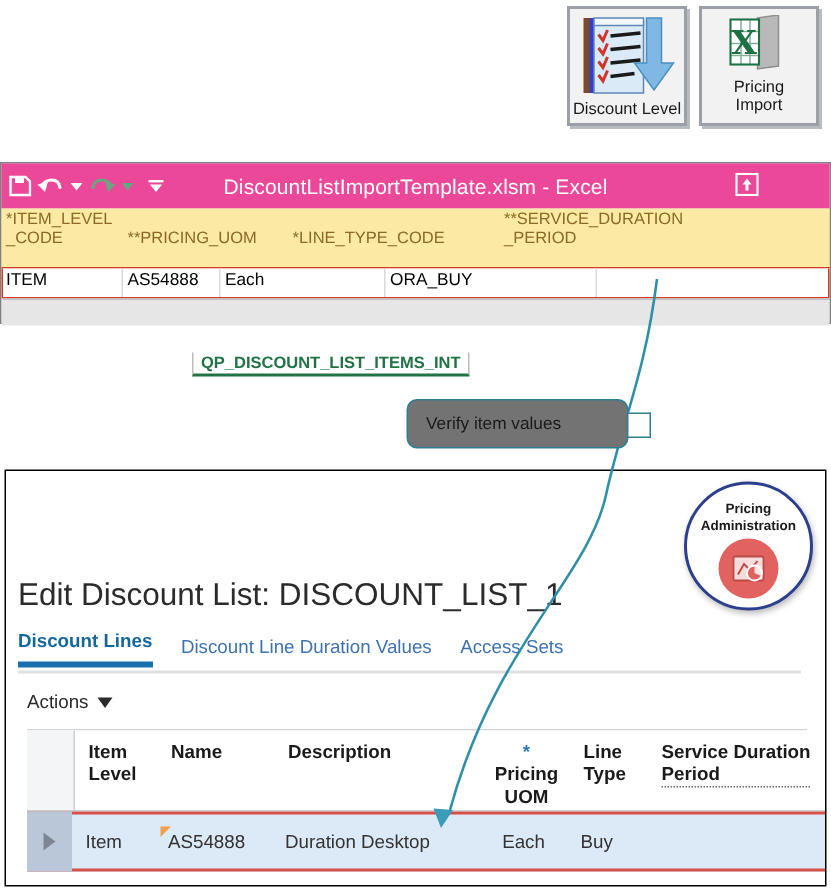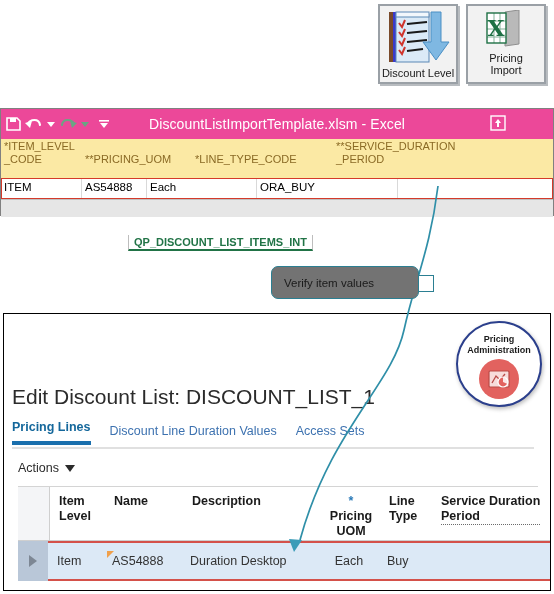--- a/index.html
+++ b/index.html
@@ -530,21 +530,21 @@
         <path d="M6 15 L10 8 L14 12 L19 6" fill="none" stroke="#b94a47" stroke-width="1.3"></path>
         <circle cx="17" cy="14" r="5" fill="#e2625f" stroke="#ffffff" stroke-width="1.2"></circle>
         <path d="M17 14 L17 9 A5 5 0 0 1 21.5 16 Z" fill="#ffffff" opacity="0.85"></path>
       </svg>
     </div>
   </div>
 
   <div class="page-title">Edit Discount List: DISCOUNT_LIST_1</div>
 
   <div class="tabs">
-    <div class="tab active">Pricing Lines</div>
+    <div class="tab active">Discount Lines</div>
     <div class="tab">Discount Line Duration Values</div>
     <div class="tab">Access Sets</div>
   </div>
   <div class="tabs-rule"></div>
 
   <div class="actions-bar">
     <span>Actions</span>
     <span class="caret-down"></span>
   </div>
   <div class="toolbar-rule"></div>

